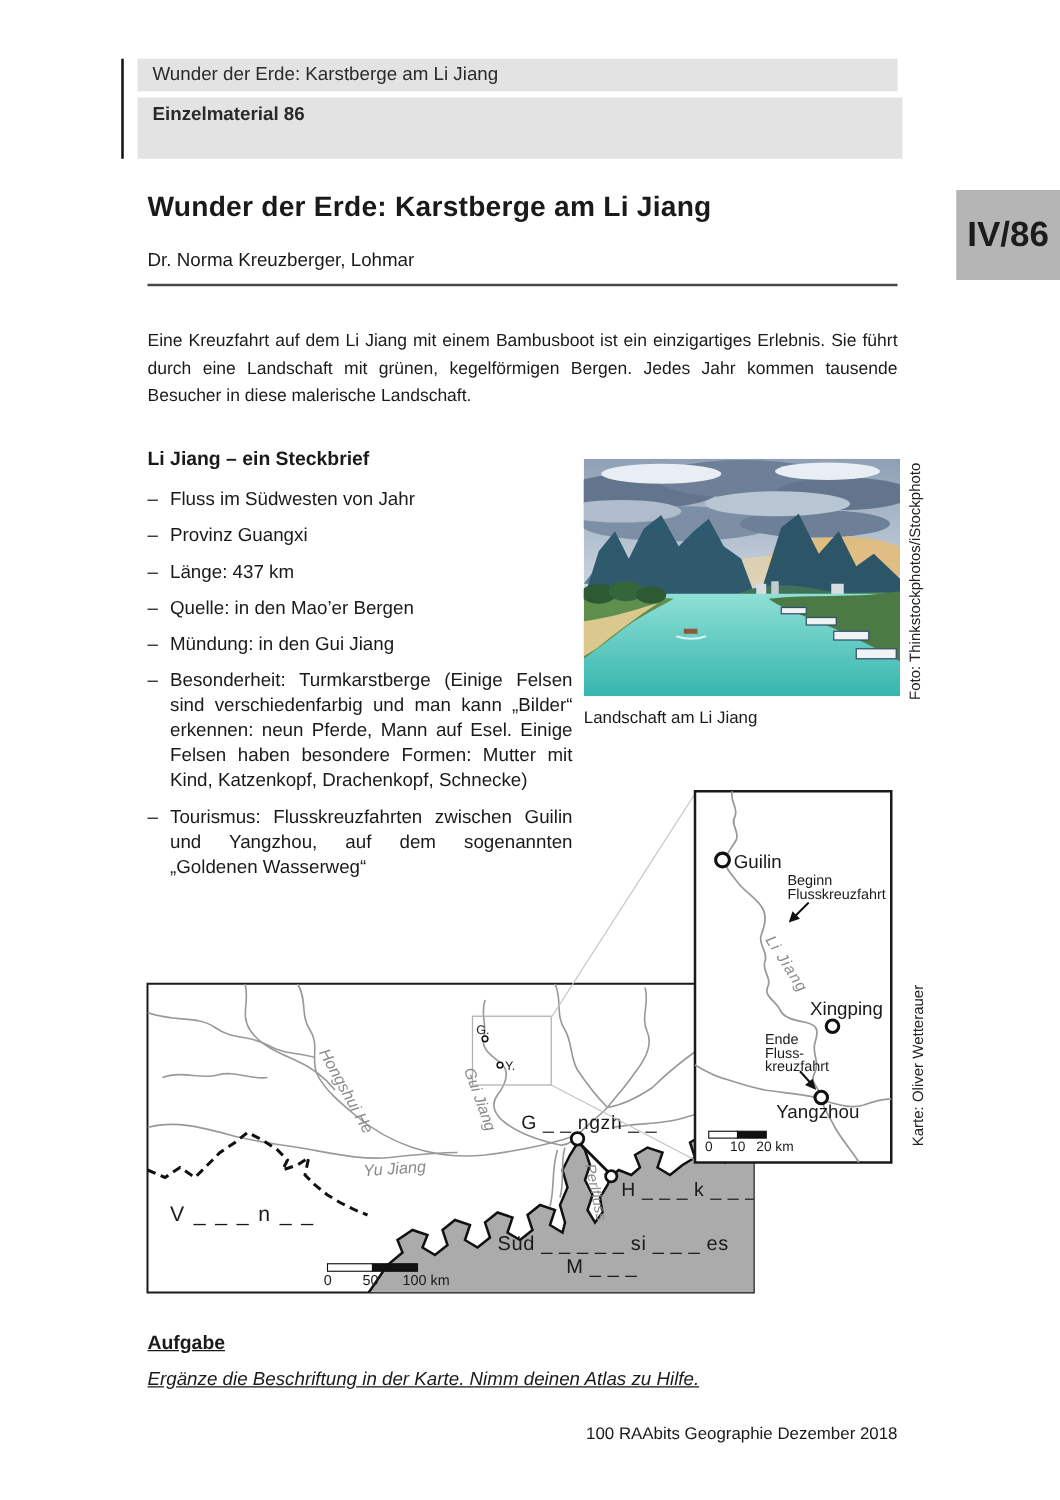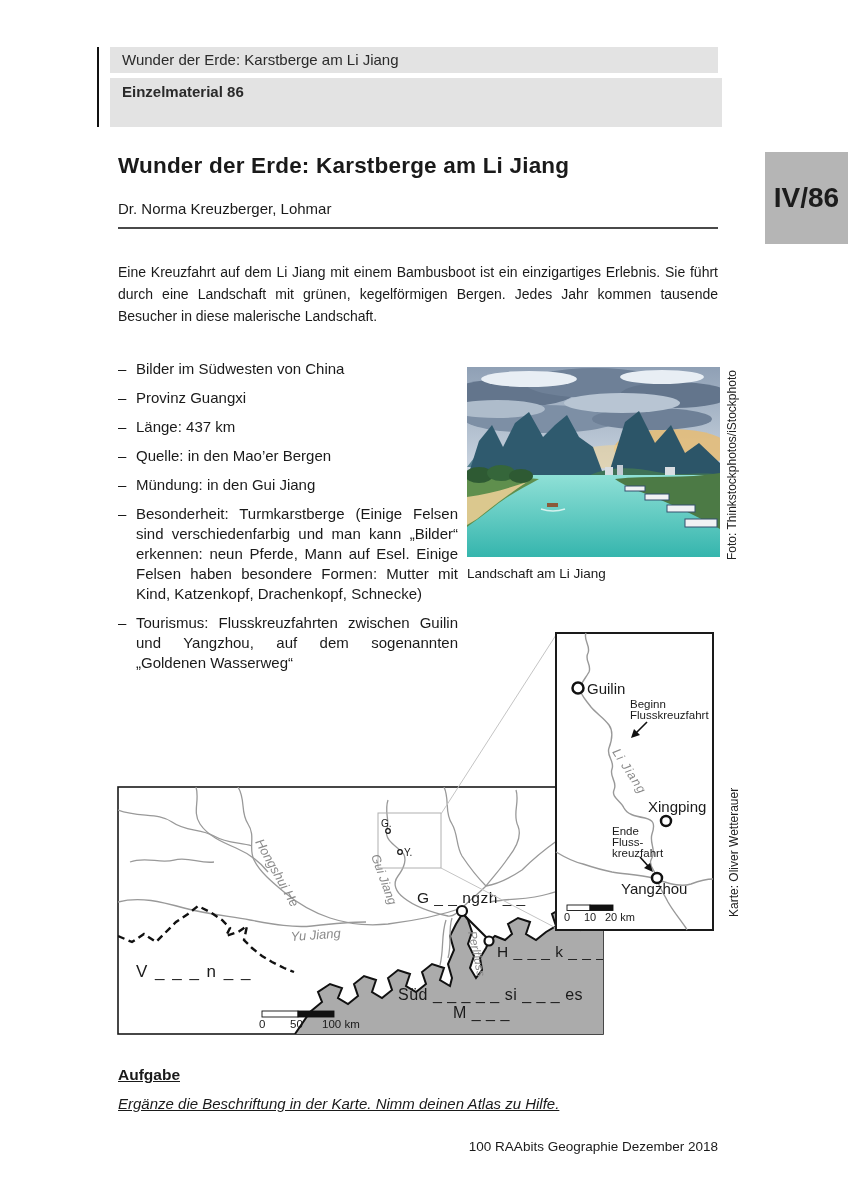--- a/index.html
+++ b/index.html
@@ -8,21 +8,21 @@
 
   .edge-line { position:absolute; left:97px; top:47px; height:80px; width:0; border-left:2px solid #111; }
 
   .bar1 { position:absolute; left:110px; top:47px; width:608px; height:26px;
           background:#e3e3e3; font-size:15px; line-height:26px; padding-left:12px; color:#2a2a2a; }
   .bar2 { position:absolute; left:110px; top:78px; width:612px; height:49px;
           background:#e3e3e3; padding:4px 12px; color:#2a2a2a; }
   .bar2 .mat  { font-size:15px; font-weight:bold; line-height:20px; }
   .bar2 .page { font-size:15px; line-height:20px; margin-left:30px; }
 
-  .unit-tab { position:absolute; left:765px; top:152px; width:83px; height:92px;
+  .unit-tab { position:absolute; left:765px; top:152px; width:83px; height:72px;
               background:#b5b5b5; display:flex; align-items:center; justify-content:center;
               font-size:28px; font-weight:bold; color:#1c1c1c; }
 
   .doc-title { position:absolute; left:118px; top:153px; font-size:22.5px; font-weight:bold; letter-spacing:.2px; }
   .author    { position:absolute; left:118px; top:200px; font-size:15px; }
   .rule      { position:absolute; left:118px; top:227px; width:600px; border-top:2px solid #4a4a4a; }
 
   .intro { position:absolute; left:118px; top:261px; width:600px;
            font-size:14px; line-height:22px; text-align:justify; }
 
@@ -69,23 +69,24 @@
   <span>IV/86</span>
 </div>
 
 <h1 class="doc-title">Wunder der Erde: Karstberge am Li Jiang</h1>
 <div class="author">Dr. Norma Kreuzberger, Lohmar</div>
 <div class="rule"></div>
 
 <p class="intro">Eine Kreuzfahrt auf dem Li Jiang mit einem Bambusboot ist ein einzigartiges Erlebnis. Sie führt durch eine Landschaft mit grünen, kegelförmigen Bergen. Jedes Jahr kommen tausende Besucher in diese malerische Landschaft.</p>
 
 <div class="steckbrief">
-  <div class="sb-item">
-    <span class="sb-dash">–</span>
-    <span class="sb-text">Bilder im Südwesten von China</span>
+  <h2>Li Jiang – ein Steckbrief</h2>
+  <div class="sb-item">
+    <span class="sb-dash">–</span>
+    <span class="sb-text">Fluss im Südwesten von Jahr</span>
   </div>
   <div class="sb-item">
     <span class="sb-dash">–</span>
     <span class="sb-text">Provinz Guangxi</span>
   </div>
   <div class="sb-item">
     <span class="sb-dash">–</span>
     <span class="sb-text">Länge: 437 km</span>
   </div>
   <div class="sb-item">

